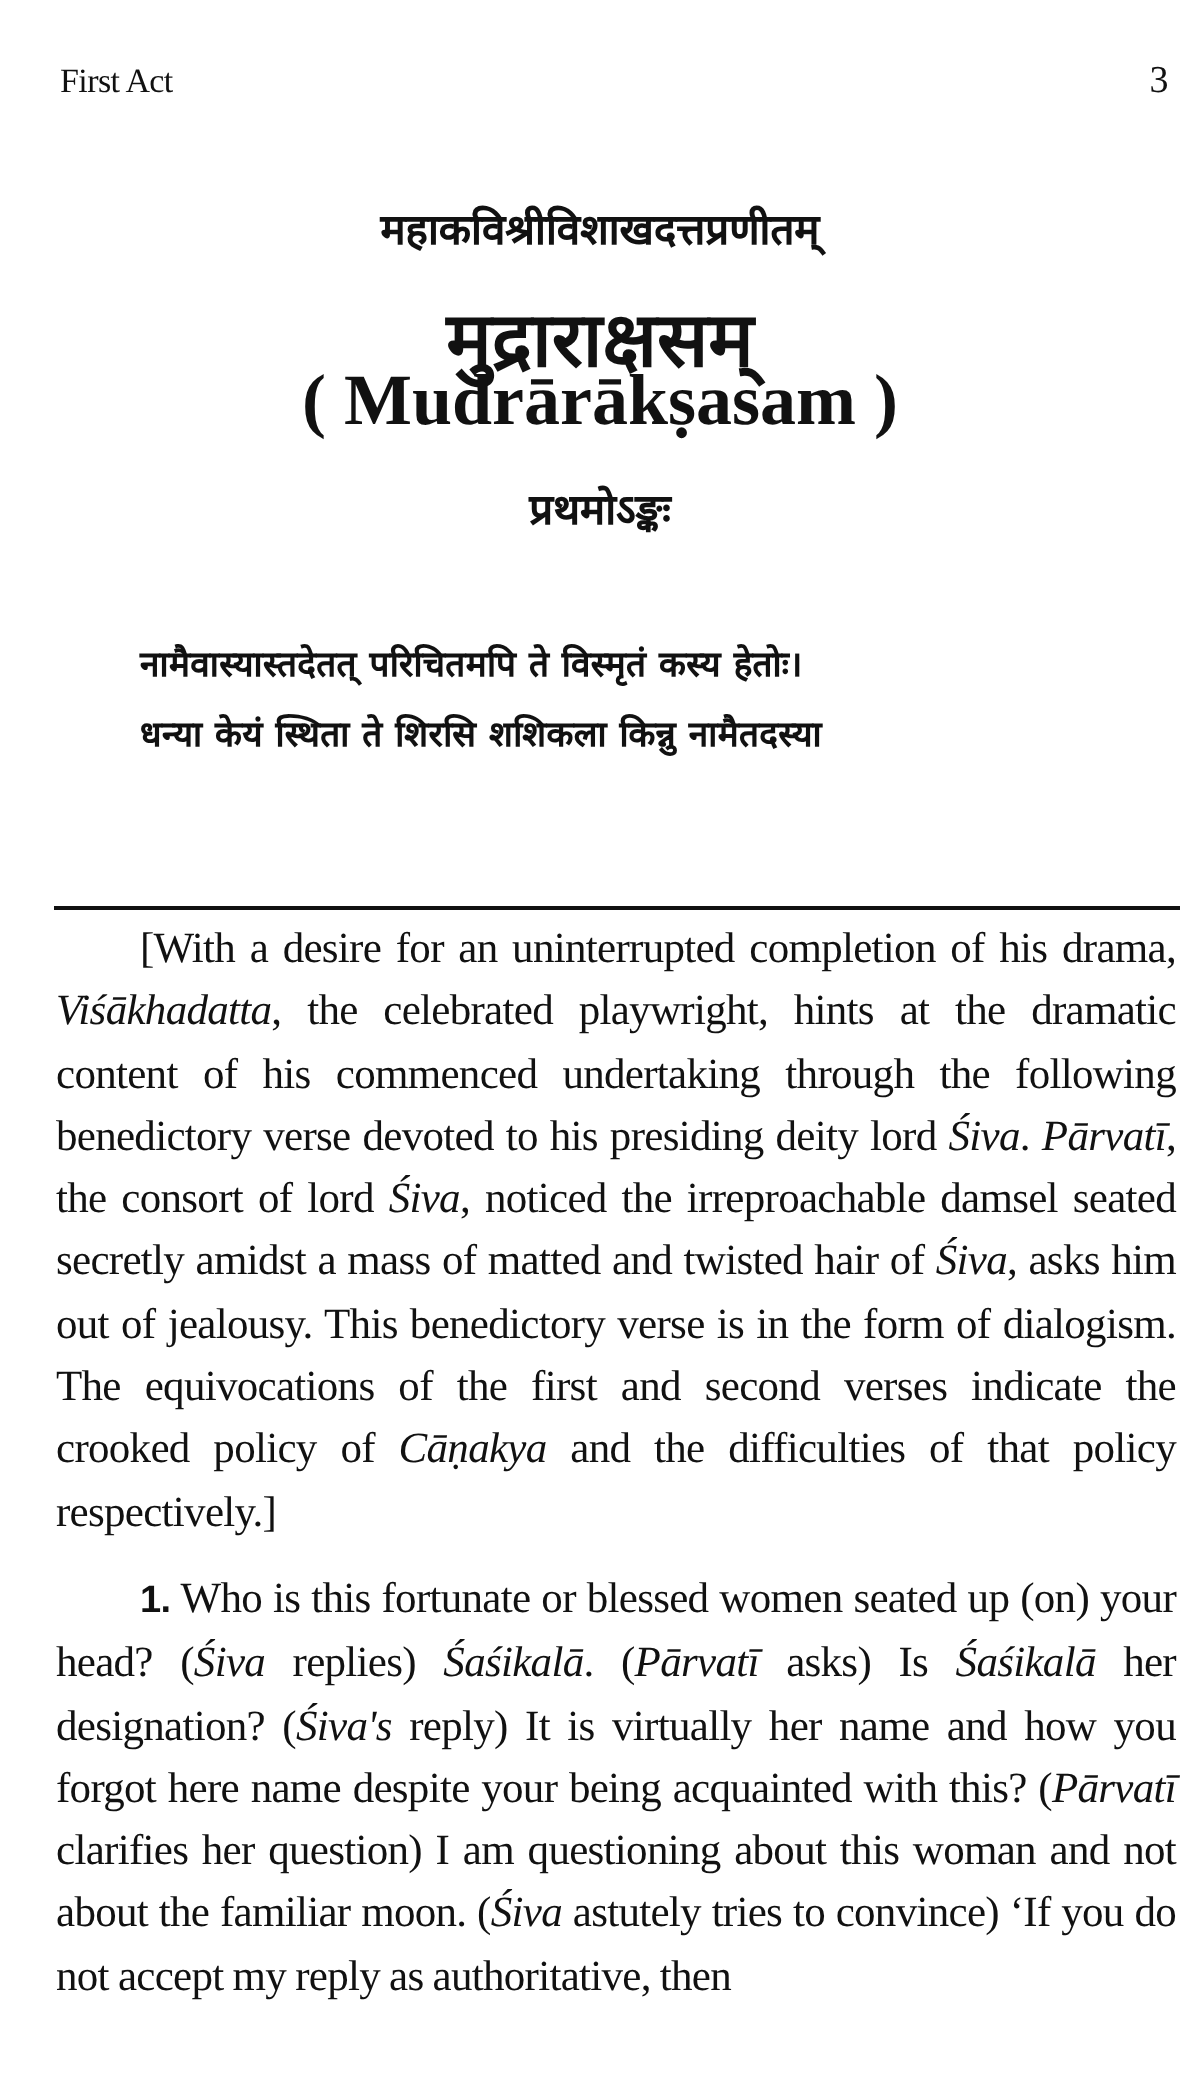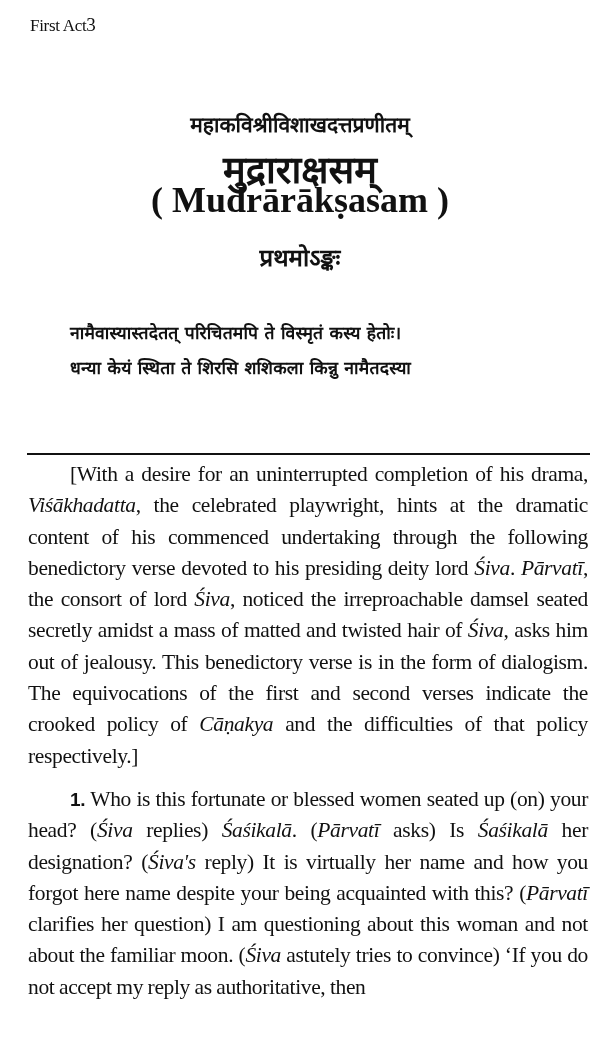--- a/index.html
+++ b/index.html
@@ -2,31 +2,31 @@
 <html><head>
 <meta charset="utf-8">
 <style>
   html, body { margin: 0; padding: 0; background: #ffffff; }
   body {
     width: 600px; height: 1045px; overflow: hidden; position: relative;
     color: #111111;
     font-family: "Liberation Serif", "DejaVu Serif", serif;
   }
   .running-head {
-    position: absolute; top: 14px; left: 30px; right: 16px;
-    display: flex; align-items: baseline;
+    position: absolute; top: 30px; left: 30px; right: 16px;
+    display: flex; justify-content: space-between; align-items: baseline;
     font-size: 17px; letter-spacing: -0.3px;
   }
   .page-num { font-size: 19px; }
   .titles { position: absolute; left: 0; right: 0; text-align: center; }
   .deva { font-family: "DejaVu Sans", "Liberation Sans", sans-serif; font-weight: bold; }
-  .t-author { top: 110px; font-size: 21px; font-weight: bold; }
+  .t-author { top: 100px; font-size: 21px; font-weight: bold; }
   .t-drama { top: 142px; font-size: 38px; font-weight: bold; }
   .t-roman { top: 179px; font-size: 36px; font-weight: bold; font-family: "Liberation Serif", serif; }
-  .t-act { top: 240px; font-size: 24px; font-weight: bold; }
+  .t-act { top: 240px; font-size: 21px; font-weight: bold; }
   .verse {
     position: absolute; left: 70px; top: 316px; width: 500px;
     font-family: "DejaVu Sans", "Liberation Sans", sans-serif;
     font-weight: bold; font-size: 17.5px; line-height: 35px;
     white-space: nowrap; letter-spacing: 0.2px;
   }
   .verse-line { display: block; }
   .rule {
     position: absolute; left: 27px; width: 563px; top: 453px;
     height: 0; border-top: 2px solid #111;

